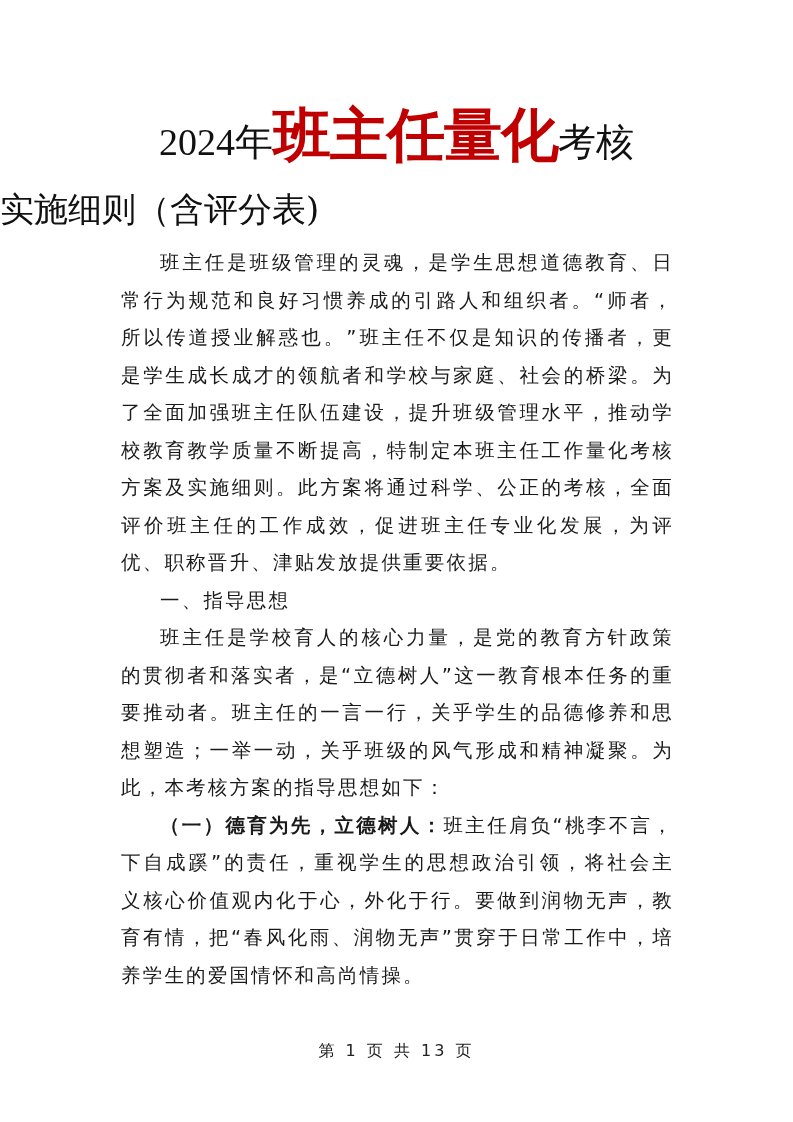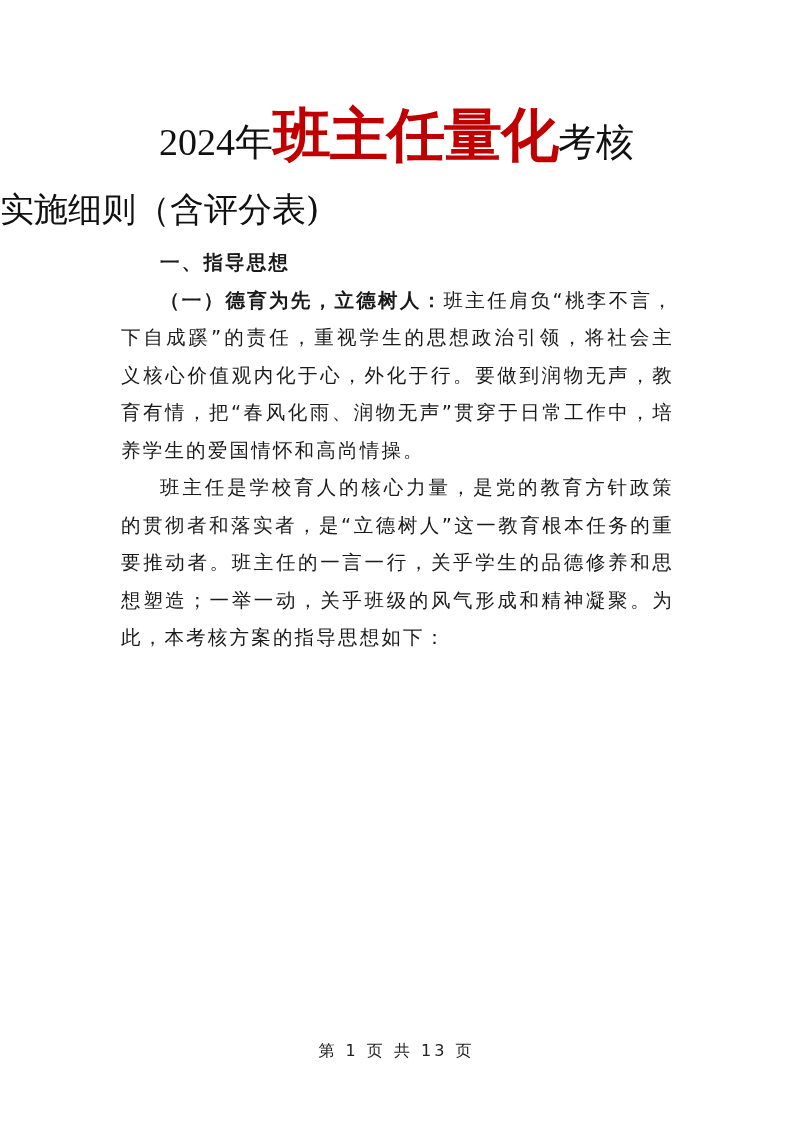--- a/index.html
+++ b/index.html
@@ -64,21 +64,21 @@
       letter-spacing: 2.2px;
       text-align: justify;
       color: #1a1a1a;
       font-family: "DejaVu Sans", "Liberation Sans", sans-serif;
     }
     .body-text p {
       margin: 0;
       text-indent: 2em;
     }
     .body-text p.heading {
-      font-weight: bold;
+      font-weight: normal;
     }
     .body-text .bold-lead {
       font-weight: bold;
     }
     .footer {
       position: absolute;
       top: 1041px;
       left: 0;
       width: 793px;
       text-align: center;
@@ -93,20 +93,21 @@
 
 <div class="page">
 
   <div class="title-line1">
     <span class="t-black">2024年</span><span class="t-red">班主任量化</span><span class="t-black">考核</span>
   </div>
 
   <div class="title-line2">实施细则（含评分表)</div>
 
   <div class="body-text">
+    <p>班主任是班级管理的灵魂，是学生思想道德教育、日常行为规范和良好习惯养成的引路人和组织者。“师者，所以传道授业解惑也。”班主任不仅是知识的传播者，更是学生成长成才的领航者和学校与家庭、社会的桥梁。为了全面加强班主任队伍建设，提升班级管理水平，推动学校教育教学质量不断提高，特制定本班主任工作量化考核方案及实施细则。此方案将通过科学、公正的考核，全面评价班主任的工作成效，促进班主任专业化发展，为评优、职称晋升、津贴发放提供重要依据。</p>
     <p class="heading">一、指导思想</p>
+    <p>班主任是学校育人的核心力量，是党的教育方针政策的贯彻者和落实者，是“立德树人”这一教育根本任务的重要推动者。班主任的一言一行，关乎学生的品德修养和思想塑造；一举一动，关乎班级的风气形成和精神凝聚。为此，本考核方案的指导思想如下：</p>
     <p><span class="bold-lead">（一）德育为先，立德树人：</span><span>班主任肩负“桃李不言，下自成蹊”的责任，重视学生的思想政治引领，将社会主义核心价值观内化于心，外化于行。要做到润物无声，教育有情，把“春风化雨、润物无声”贯穿于日常工作中，培养学生的爱国情怀和高尚情操。</span></p>
-    <p>班主任是学校育人的核心力量，是党的教育方针政策的贯彻者和落实者，是“立德树人”这一教育根本任务的重要推动者。班主任的一言一行，关乎学生的品德修养和思想塑造；一举一动，关乎班级的风气形成和精神凝聚。为此，本考核方案的指导思想如下：</p>
   </div>
 
   <div class="footer">第 1 页 共 13 页</div>
 
 </div>
 
 </body></html>

